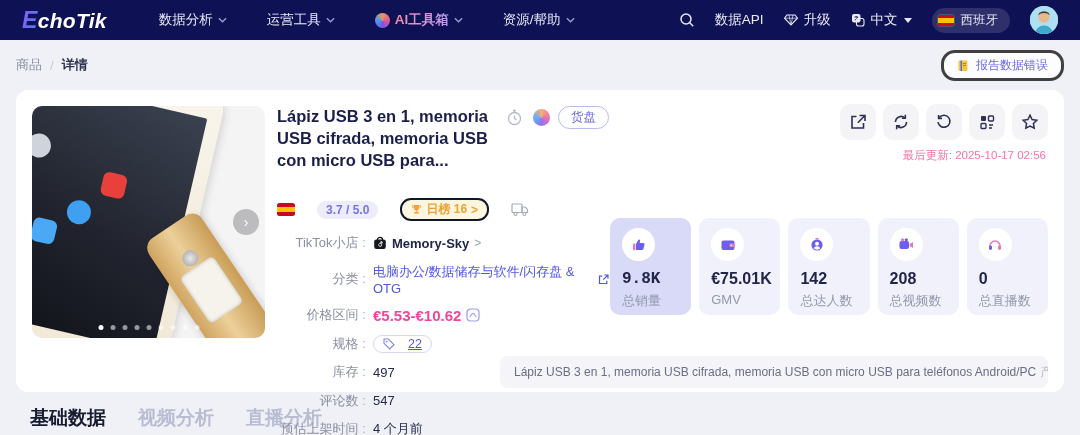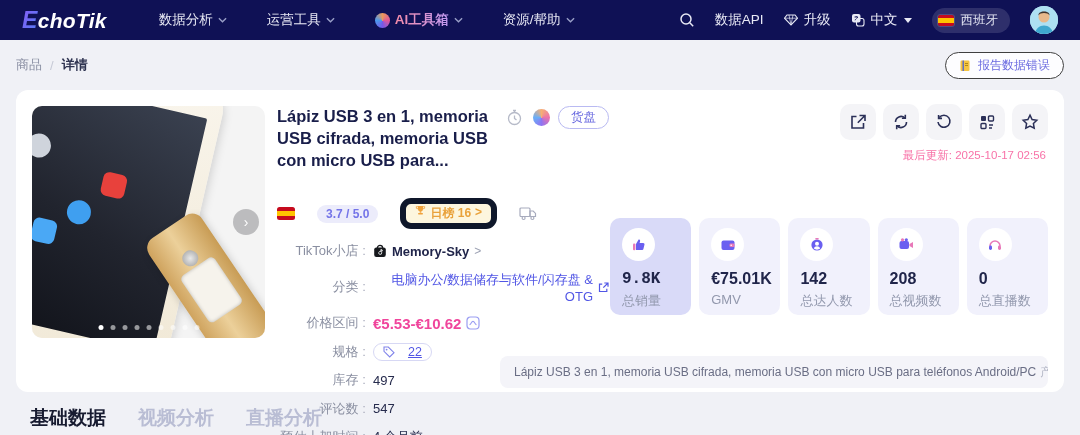--- a/index.html
+++ b/index.html
@@ -21,21 +21,21 @@
   .flag-es.sm { width:16px; height:11px; }
   .lang-pill span { font-size:12.5px; color:#e3e5f2; }
   .avatar { width:28px; height:28px; border-radius:50%; background:#aee0f2; overflow:hidden; cursor:pointer; flex:none; }
 
   
   .crumb-bar { height:50px; display:flex; align-items:center; padding:0 16px; }
   .crumb { display:flex; align-items:center; gap:8px; font-size:13px; }
   .crumb .root { color:#8a8fa3; cursor:pointer; }
   .crumb .sep { color:#c6cad6; }
   .crumb .cur { color:#2e3350; font-weight:700; }
-  .report-btn { margin-left:auto; display:flex; align-items:center; gap:6px; border:1px solid #404040; background:#fdfdff; color:#6a6ae0; font-size:12px; border-radius:14px; padding:4px 13px; cursor:pointer; }
+  .report-btn { margin-left:auto; display:flex; align-items:center; gap:6px; border:3px solid #404040; background:#fdfdff; color:#6a6ae0; font-size:12px; border-radius:14px; padding:4px 13px; cursor:pointer; }
 
   
   .card { position:relative; margin:0 16px; height:302px; background:#fff; border-radius:12px; }
 
   
   .gallery { position:absolute; left:16px; top:16px; width:233px; height:232px; border-radius:10px; background:#f4f4f4; overflow:hidden; cursor:pointer; }
   .phone { position:absolute; left:-38px; top:-44px; width:200px; height:330px; background:linear-gradient(160deg,#fbf8f1,#efe6d2); border-radius:28px; transform:rotate(13deg); box-shadow:2px 4px 10px rgba(0,0,0,.15); }
   .screen { position:absolute; left:14px; right:14px; top:34px; bottom:56px; background:linear-gradient(200deg,#3a4150,#21242e 55%,#11131a); border-radius:2px; }
   .app { position:absolute; width:24px; height:24px; border-radius:6px; }
   .usb { position:absolute; right:22px; bottom:-26px; width:64px; height:150px; background:linear-gradient(90deg,#cfa35e,#ecd09a 45%,#c89c55); border-radius:12px; transform:rotate(-34deg); box-shadow:0 4px 8px rgba(0,0,0,.2); }
@@ -48,29 +48,29 @@
   .dot.active { background:#fff; }
 
   
   .info { position:absolute; left:261px; top:16px; width:332px; }
   .title-row { display:flex; align-items:flex-start; gap:7px; }
   .p-title { width:250px; font-size:16.5px; font-weight:700; color:#191e4a; line-height:1.32; }
   .title-ico { width:20px; height:20px; flex:none; display:flex; align-items:center; justify-content:center; margin-top:1px; cursor:pointer; }
   .pallet-pill { flex:none; border:1px solid #b9baf2; color:#6a6ae0; font-size:12.5px; border-radius:13px; padding:2px 12px; margin-top:0px; cursor:pointer; }
   .badge-row { display:flex; align-items:center; gap:22px; margin-top:27px; }
   .rating-pill { background:#ececfb; color:#7474e8; font-size:12px; font-weight:600; border-radius:10px; padding:2px 9px; }
-  .rank-pill { display:flex; gap:4px; background:#fdf6de; border:6px solid #0f172a; color:#e9a23b; font-size:12px; font-weight:600; border-radius:11px; padding:1px 9px; cursor:pointer; }
+  .rank-pill { display:flex; align-items:center; gap:4px; background:#fdf6de; border:2px solid #0f172a; color:#e9a23b; font-size:12px; font-weight:600; border-radius:11px; padding:1px 9px; cursor:pointer; }
   .fields { margin-top:13px; font-size:13px; }
   .frow { display:flex; align-items:center; margin-bottom:10.5px; }
   .flabel { width:96px; text-align:right; color:#8a8fa1; flex:none; }
   .flabel::after { content:"\00a0:\00a0\00a0"; color:#a8acbc; }
   .fval { color:#262b4d; display:flex; align-items:center; gap:5px; }
   .shop-name { font-weight:600; color:#20254a; }
   .shop-more { color:#9ba0b2; font-size:12px; }
-  .cat-link { color:#5156e5; cursor:pointer;text-align:right; }
+  .cat-link { color:#5156e5; cursor:pointer; }
   .price-val { color:#f0459c; font-weight:700; font-size:15px; }
   .spec-pill { display:flex; align-items:center; gap:13px; border:1px solid #d7d8f4; border-radius:11px; padding:1px 9px; cursor:pointer; }
   .spec-num { color:#5156e5; text-decoration:underline; font-size:12.5px; }
 
   
   .actions { position:absolute; right:16px; top:14px; display:flex; gap:7px; }
   .act-btn { width:36px; height:36px; border-radius:10px; background:#f4f4f7; display:flex; align-items:center; justify-content:center; color:#2b3058; cursor:pointer; }
   .updated { position:absolute; right:18px; top:58px; color:#f872a8; font-size:11.5px; }
 
   

